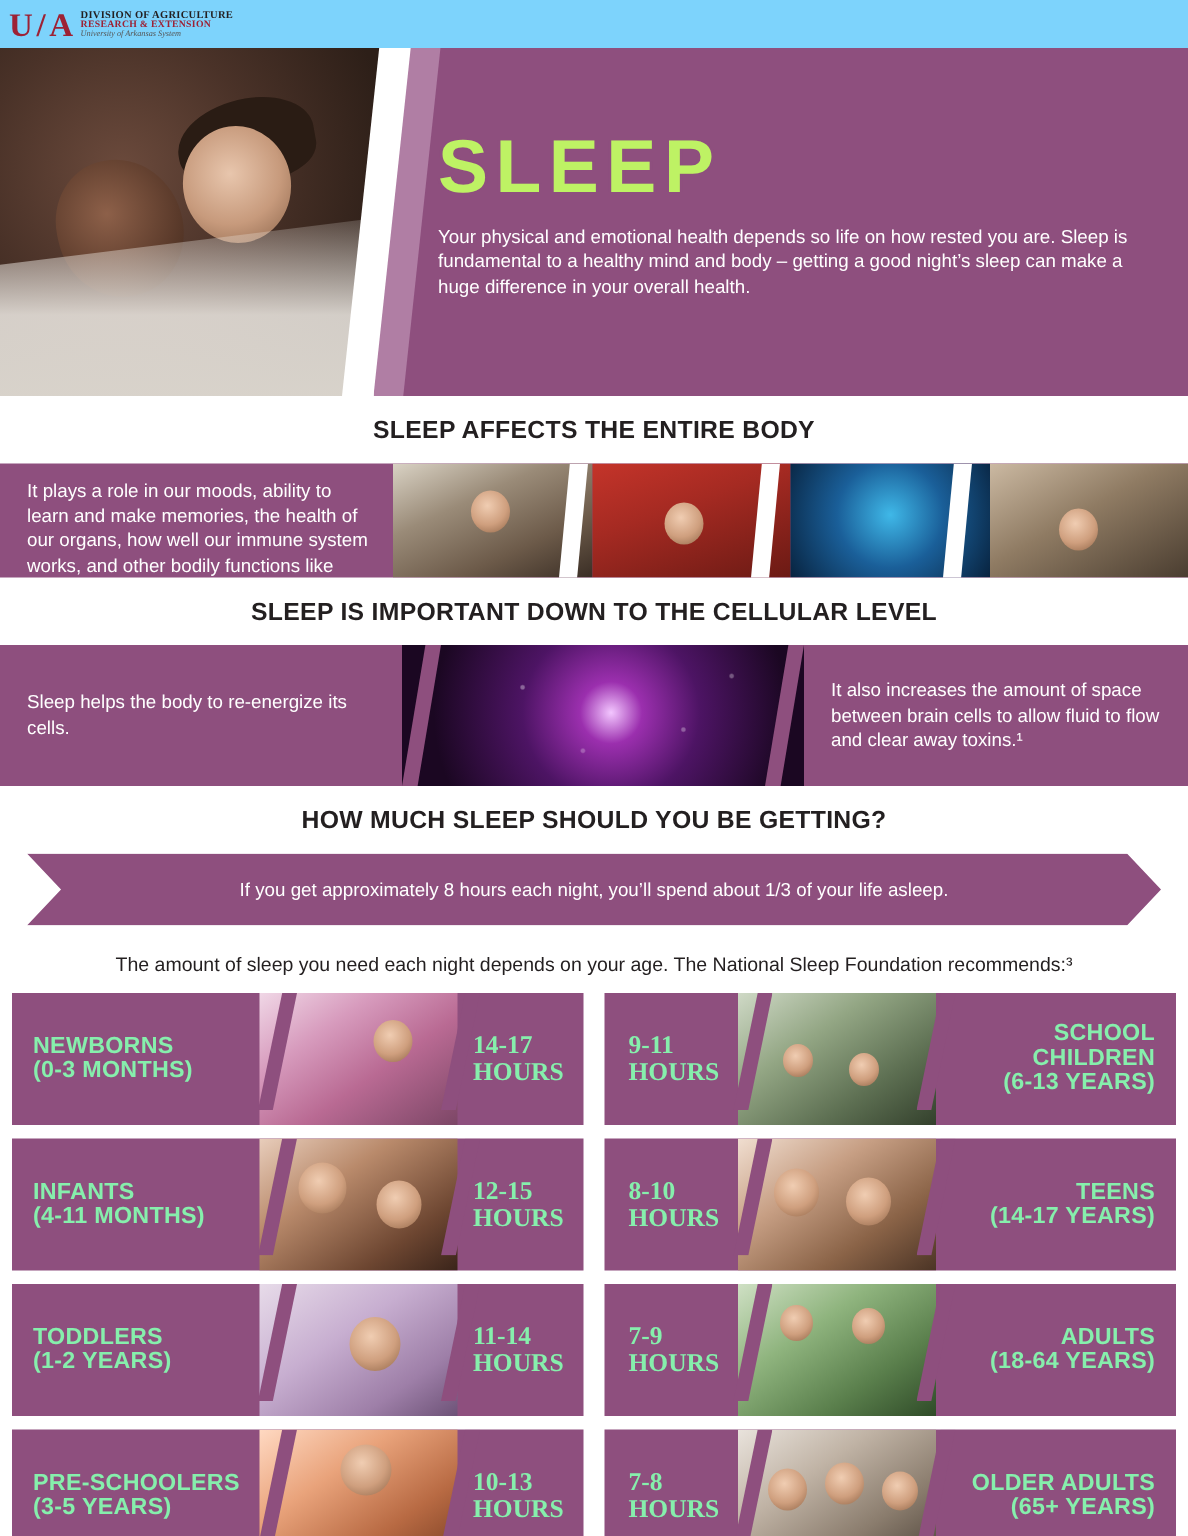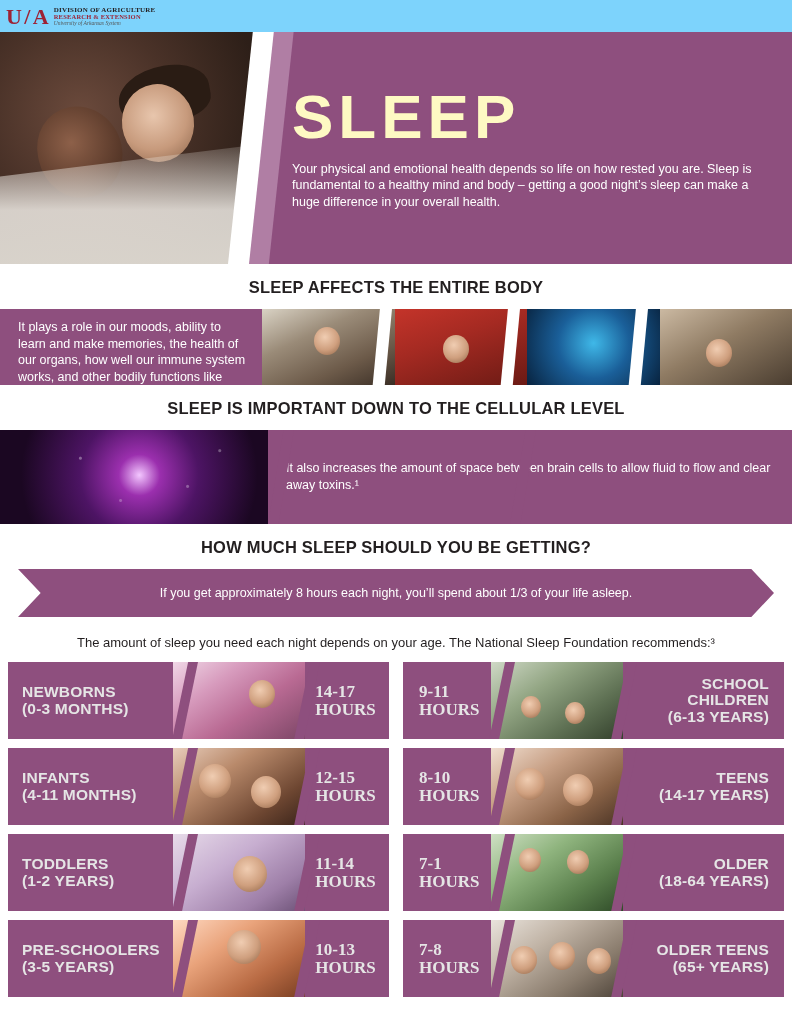--- a/index.html
+++ b/index.html
@@ -121,24 +121,24 @@
   }
   .hero-content {
     position: absolute;
     left: 292px; top: 56px;
     width: 480px;
     color: #ffffff;
   }
   .hero-title {
     font-family: "Liberation Sans", sans-serif;
     font-weight: bold;
-    font-size: 62px;
+    font-size: 50px;
     letter-spacing: 5px;
     line-height: .95;
-    color: #fef9c3;
+    color: #bef264;
     -webkit-text-stroke: 0px;
     text-shadow:
       2px 0 0 #8e4f7e, -2px 0 0 #8e4f7e;
     position: relative;
   }
   .hero-text {
     margin-top: 14px;
     font-size: 12.5px;
     line-height: 1.32;
     color: #ffffff;
@@ -266,26 +266,27 @@
 
   
   .cards {
     display: grid;
     grid-template-columns: 1fr 1fr;
     gap: 9px 14px;
     padding: 0 8px 10px 8px;
   }
   .card {
     position: relative;
-    height: 77px;
+    height: 88px;
     background: #8e4f7e;
     overflow: hidden;
     display: flex;
     align-items: stretch;
-    color: #e5e5e5;
+    color: #86efac;
+    justify-content: space-between;
   }
   .card .label {
     display: flex;
     flex-direction: column;
     justify-content: center;
     padding: 0 10px 0 14px;
     box-sizing: border-box;
   }
   .card .label .grp {
     font-weight: bold;
@@ -390,20 +391,21 @@
     </div>
     <div class="band-sep" style="left:108px;"></div>
     <div class="band-sep" style="left:236px;"></div>
     <div class="band-sep" style="left:364px;"></div>
   </div>
 </div>
 
 <div class="section-head">SLEEP IS IMPORTANT DOWN TO THE CELLULAR LEVEL</div>
 
 <div class="band2">
+  <div class="left">Sleep helps the body to re-energize its cells.</div>
   <div class="center"></div>
   <div class="notch-l"></div>
   <div class="notch-r"></div>
   <div class="right">It also increases the amount of space between brain cells to allow fluid to flow and clear away toxins.¹</div>
 </div>
 
 <div class="section-head">HOW MUCH SLEEP SHOULD YOU BE GETTING?</div>
 
 <div class="arrow-band-wrap">
   <div class="arrow-band">
@@ -495,31 +497,31 @@
     <div class="notch notch-a"></div>
     <div class="notch notch-b"></div>
     <div class="hours">
       <div>11-14</div>
       <div>HOURS</div>
     </div>
   </div>
 
   <div class="card r">
     <div class="hours">
-      <div>7-1</div>
+      <div>7-9</div>
       <div>HOURS</div>
     </div>
     <div class="photo p-adults">
       <div class="face" style="left:28px;top:14px;width:22px;height:24px;"></div>
       <div class="face" style="left:76px;top:16px;width:22px;height:24px;"></div>
     </div>
     <div class="notch notch-a"></div>
     <div class="notch notch-b"></div>
     <div class="label">
-      <div class="grp">OLDER</div>
+      <div class="grp">ADULTS</div>
       <div class="age">(18-64 YEARS)</div>
     </div>
   </div>
 
   <div class="card l">
     <div class="label">
       <div class="grp">PRE-SCHOOLERS</div>
       <div class="age">(3-5 YEARS)</div>
     </div>
     <div class="photo p-presch">
@@ -539,18 +541,18 @@
       <div>HOURS</div>
     </div>
     <div class="photo p-older">
       <div class="face" style="left:20px;top:26px;width:26px;height:28px;"></div>
       <div class="face" style="left:58px;top:22px;width:26px;height:28px;"></div>
       <div class="face" style="left:96px;top:28px;width:24px;height:26px;"></div>
     </div>
     <div class="notch notch-a"></div>
     <div class="notch notch-b"></div>
     <div class="label">
-      <div class="grp">OLDER TEENS</div>
+      <div class="grp">OLDER ADULTS</div>
       <div class="age">(65+ YEARS)</div>
     </div>
   </div>
 
 </div>
 
 </body></html>

